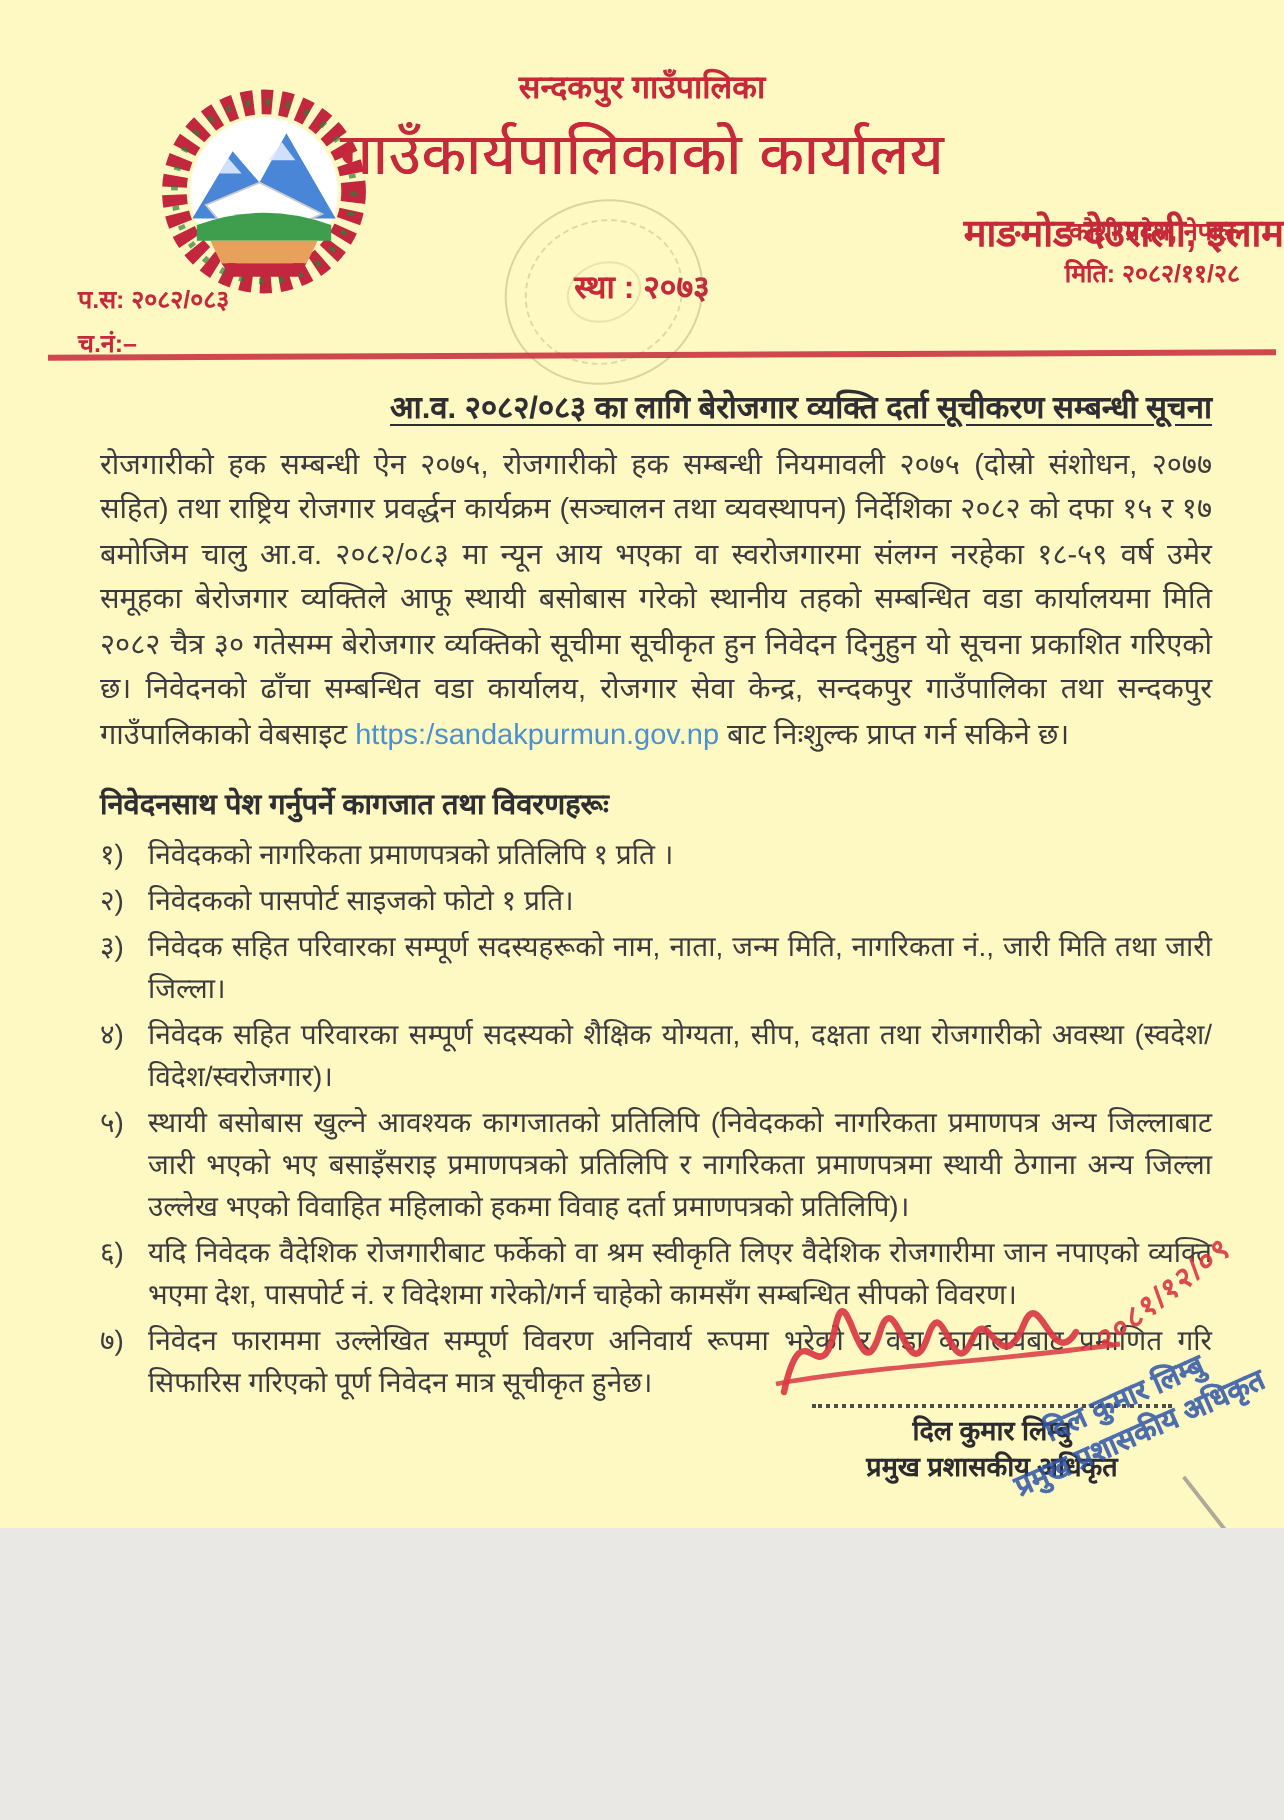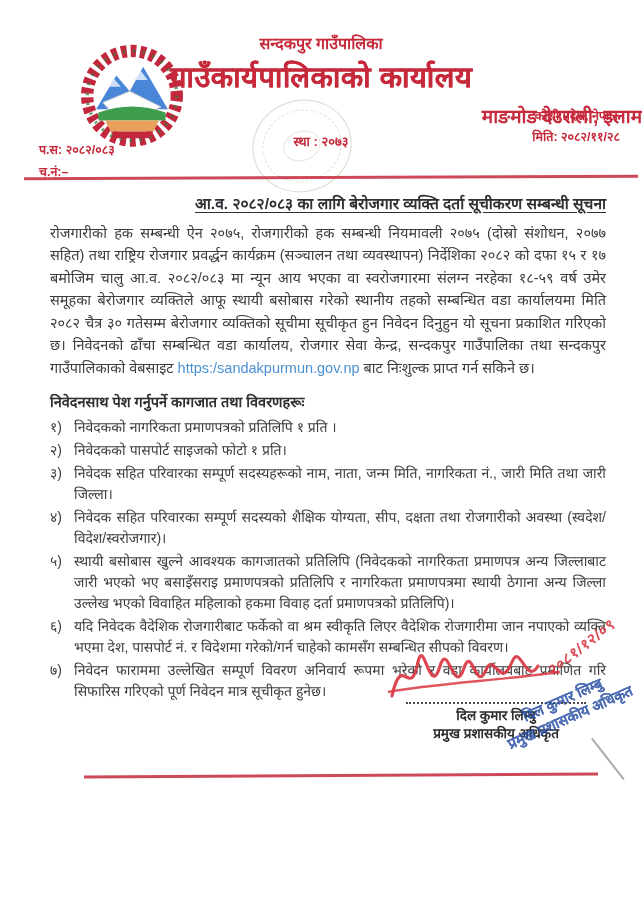--- a/index.html
+++ b/index.html
@@ -1,27 +1,27 @@
 <!DOCTYPE html>
 <html style="--accent: #c5293a; --link: #4a90d2; --stamp: #2f55a8; --sig: #d93843;"><head>
 <meta charset="utf-8">
 <style>
   html,body{margin:0;padding:0;background:#e9e8e4;}
   .page{
-    position:relative;width:642px;height:910px;margin:0 auto;
-    background:#ffffff;overflow:hidden;
+    position:relative;width:642px;height:764px;margin:0 auto;
+    background:#fef9c3;overflow:hidden;
     font-family:"Liberation Sans", sans-serif;color:#3c3c40;
   }
   
   .logo{position:absolute;left:76px;top:40px;width:112px;height:116px;}
   .head-center{position:absolute;left:0;right:0;top:32px;text-align:center;}
   .muni{font-size:16px;font-weight:700;color:var(--accent);}
-  .office{font-size:29px;font-weight:700;color:var(--accent);margin-top:2px;letter-spacing:.5px;text-shadow:.4px 0 0 currentColor;}
+  .office{font-size:29px;font-weight:400;color:var(--accent);margin-top:2px;letter-spacing:.5px;text-shadow:.4px 0 0 currentColor;}
   .addr{font-size:19px;font-weight:700;color:var(--accent);margin-top:8px;text-align:right;}
-  .est{font-size:13px;font-weight:700;color:var(--accent);margin-top:3px;}
+  .est{font-size:16px;font-weight:700;color:var(--accent);margin-top:3px;}
   .meta-right{position:absolute;right:22px;top:106px;text-align:center;font-size:12.5px;font-weight:700;color:var(--accent);line-height:1.65;}
   .refs{position:absolute;left:39px;top:140px;font-size:12.5px;font-weight:700;color:var(--accent);line-height:1.75;}
   .rule{position:absolute;height:3px;background:var(--accent);opacity:.85;}
   .rule.top{left:24px;right:4px;top:176px;transform:rotate(-.25deg);}
   .rule.bottom{left:84px;right:44px;top:774px;transform:rotate(-.35deg);}
   
   .wm{position:absolute;left:252px;top:100px;width:98px;height:90px;border:1.6px solid rgba(128,116,74,.5);
       border-radius:50%;transform:rotate(-18deg);opacity:.55;}
   .wm::after{content:"";position:absolute;inset:9px;border:1px dashed rgba(128,116,74,.45);border-radius:50%;}
   .wm::before{content:"";position:absolute;inset:30px;border:1px solid rgba(128,116,74,.3);border-radius:50%;}

